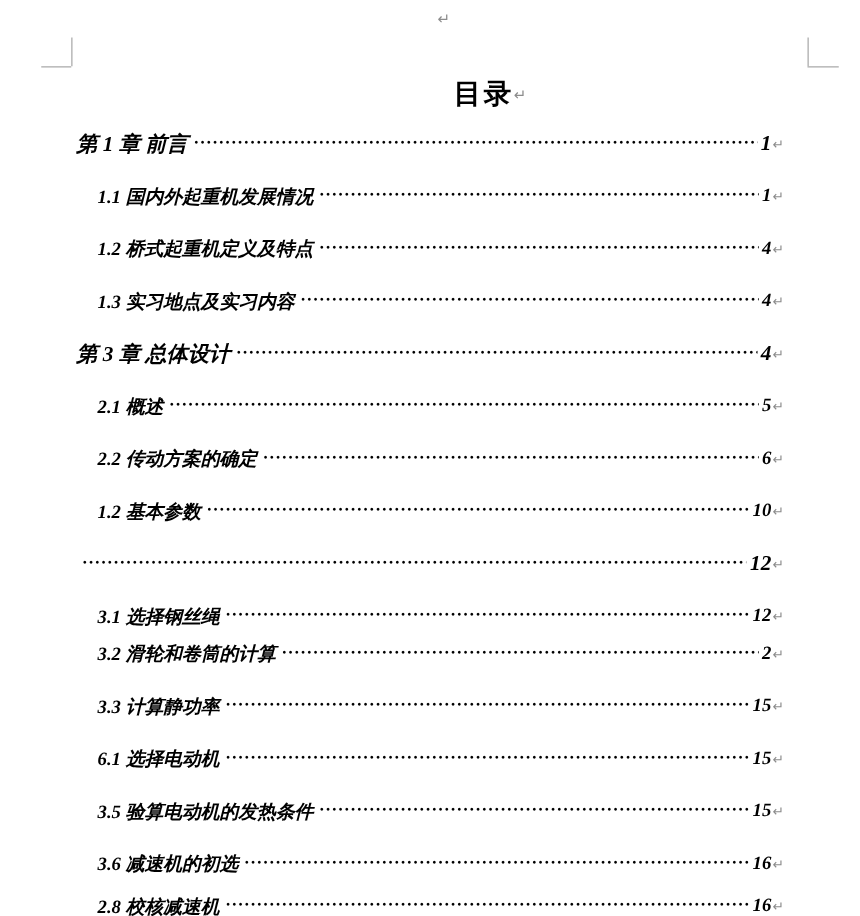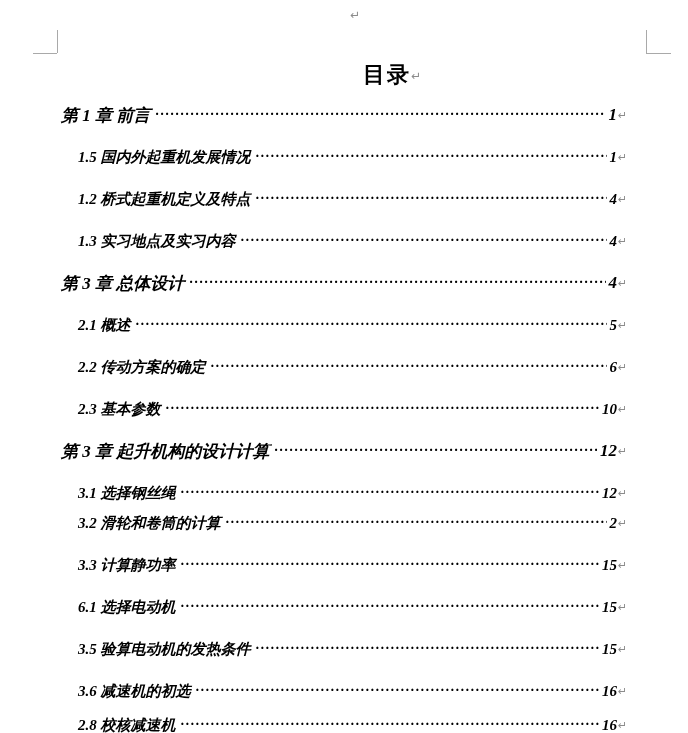--- a/index.html
+++ b/index.html
@@ -88,21 +88,21 @@
 </div>
 
 <div class="toc">
     <div class="toc-row lvl1">
     <span class="toc-label">第 1 章 前言</span>
     <span class="leader">······················································································································································</span>
     <span class="page-num">1</span>
     <span class="pilcrow">↵</span>
   </div>
     <div class="toc-row lvl2">
-    <span class="toc-label">1.5 国内外起重机发展情况</span>
+    <span class="toc-label">1.1 国内外起重机发展情况</span>
     <span class="leader">······················································································································································</span>
     <span class="page-num">1</span>
     <span class="pilcrow">↵</span>
   </div>
     <div class="toc-row lvl2">
     <span class="toc-label">1.2 桥式起重机定义及特点</span>
     <span class="leader">······················································································································································</span>
     <span class="page-num">4</span>
     <span class="pilcrow">↵</span>
   </div>
@@ -124,27 +124,26 @@
     <span class="page-num">5</span>
     <span class="pilcrow">↵</span>
   </div>
     <div class="toc-row lvl2">
     <span class="toc-label">2.2 传动方案的确定</span>
     <span class="leader">······················································································································································</span>
     <span class="page-num">6</span>
     <span class="pilcrow">↵</span>
   </div>
     <div class="toc-row lvl2">
-    <span class="toc-label">2.3 基本参数</span>
+    <span class="toc-label">1.2 基本参数</span>
     <span class="leader">······················································································································································</span>
     <span class="page-num">10</span>
     <span class="pilcrow">↵</span>
   </div>
     <div class="toc-row lvl1">
-    <span class="toc-label">第 3 章 起升机构的设计计算</span>
     <span class="leader">······················································································································································</span>
     <span class="page-num">12</span>
     <span class="pilcrow">↵</span>
   </div>
     <div class="toc-row lvl2">
     <span class="toc-label">3.1 选择钢丝绳</span>
     <span class="leader">······················································································································································</span>
     <span class="page-num">12</span>
     <span class="pilcrow">↵</span>
   </div>

